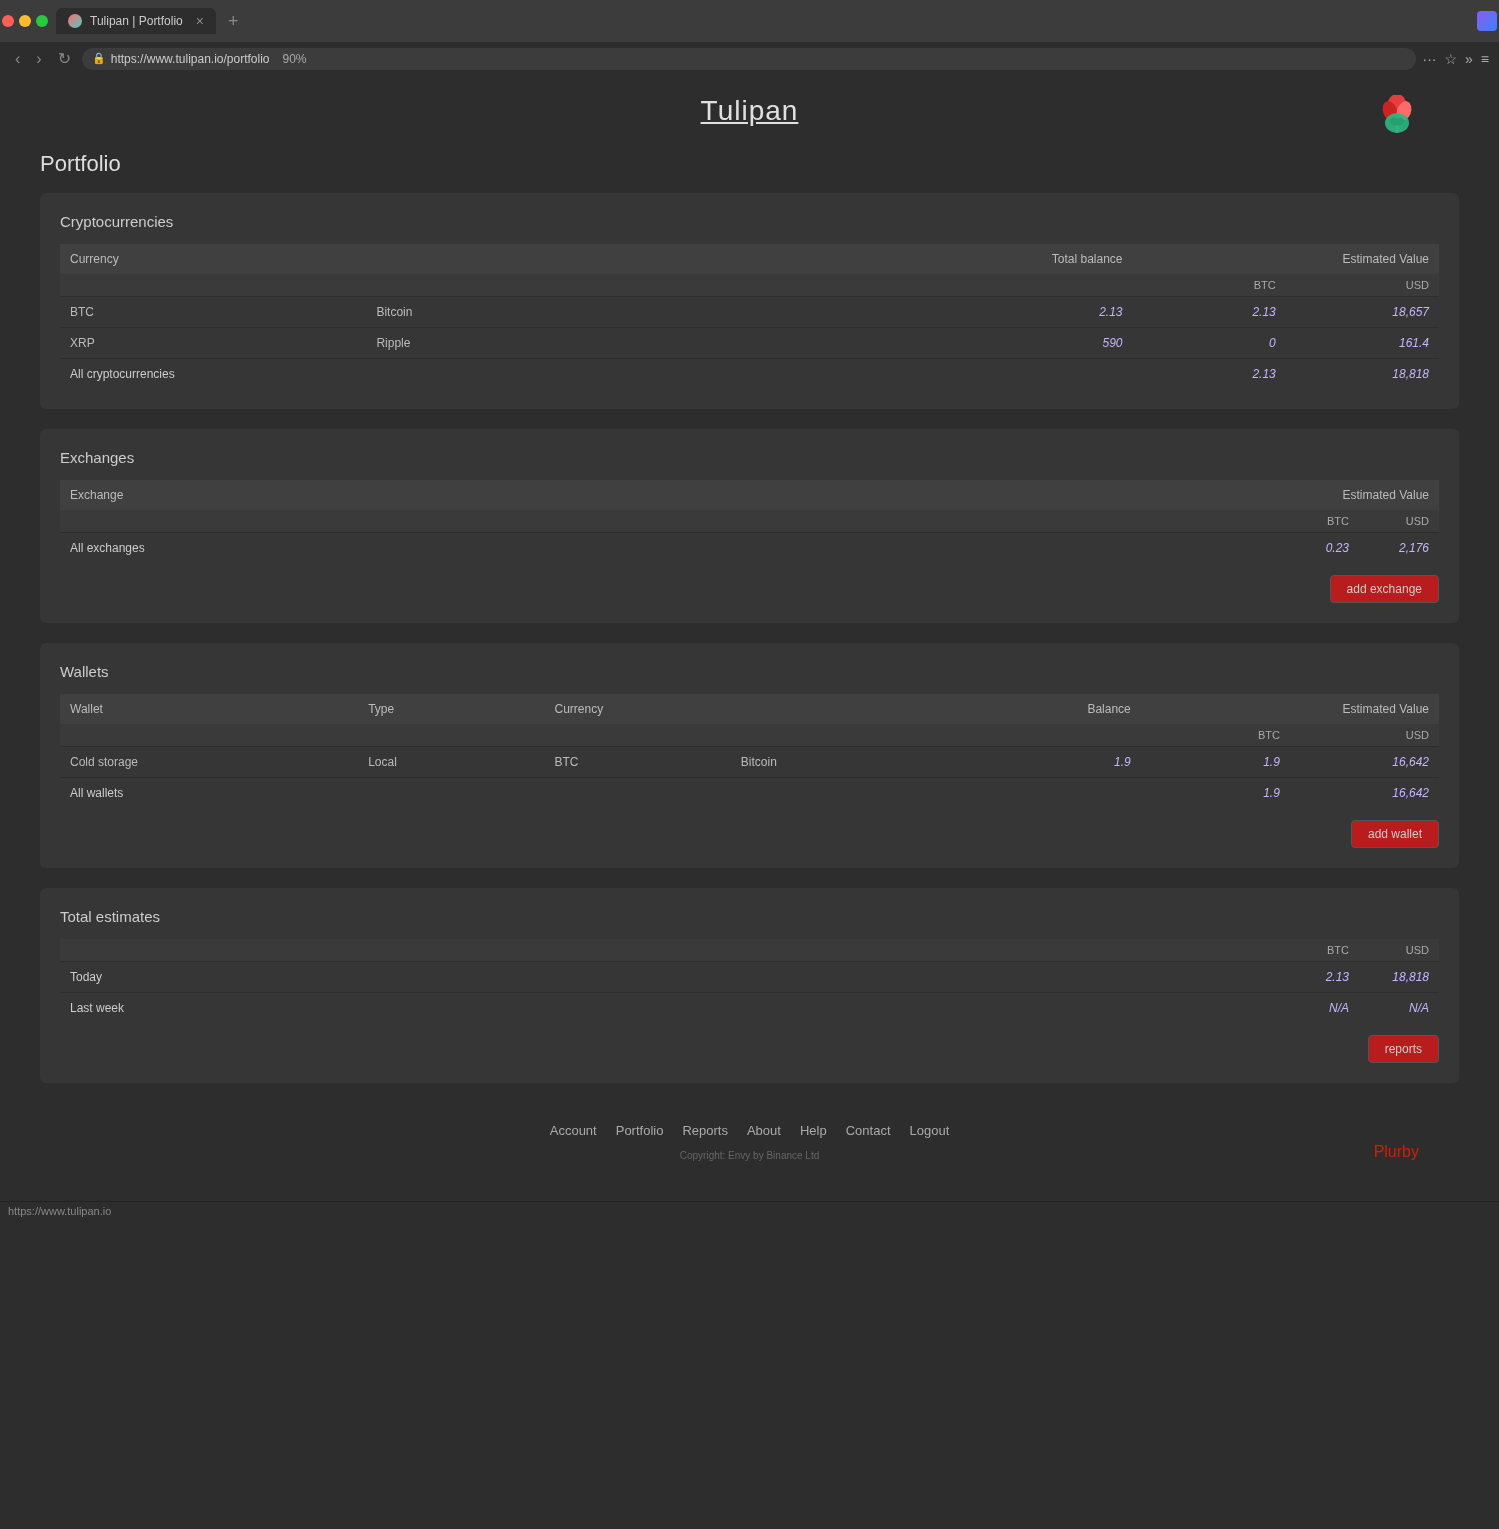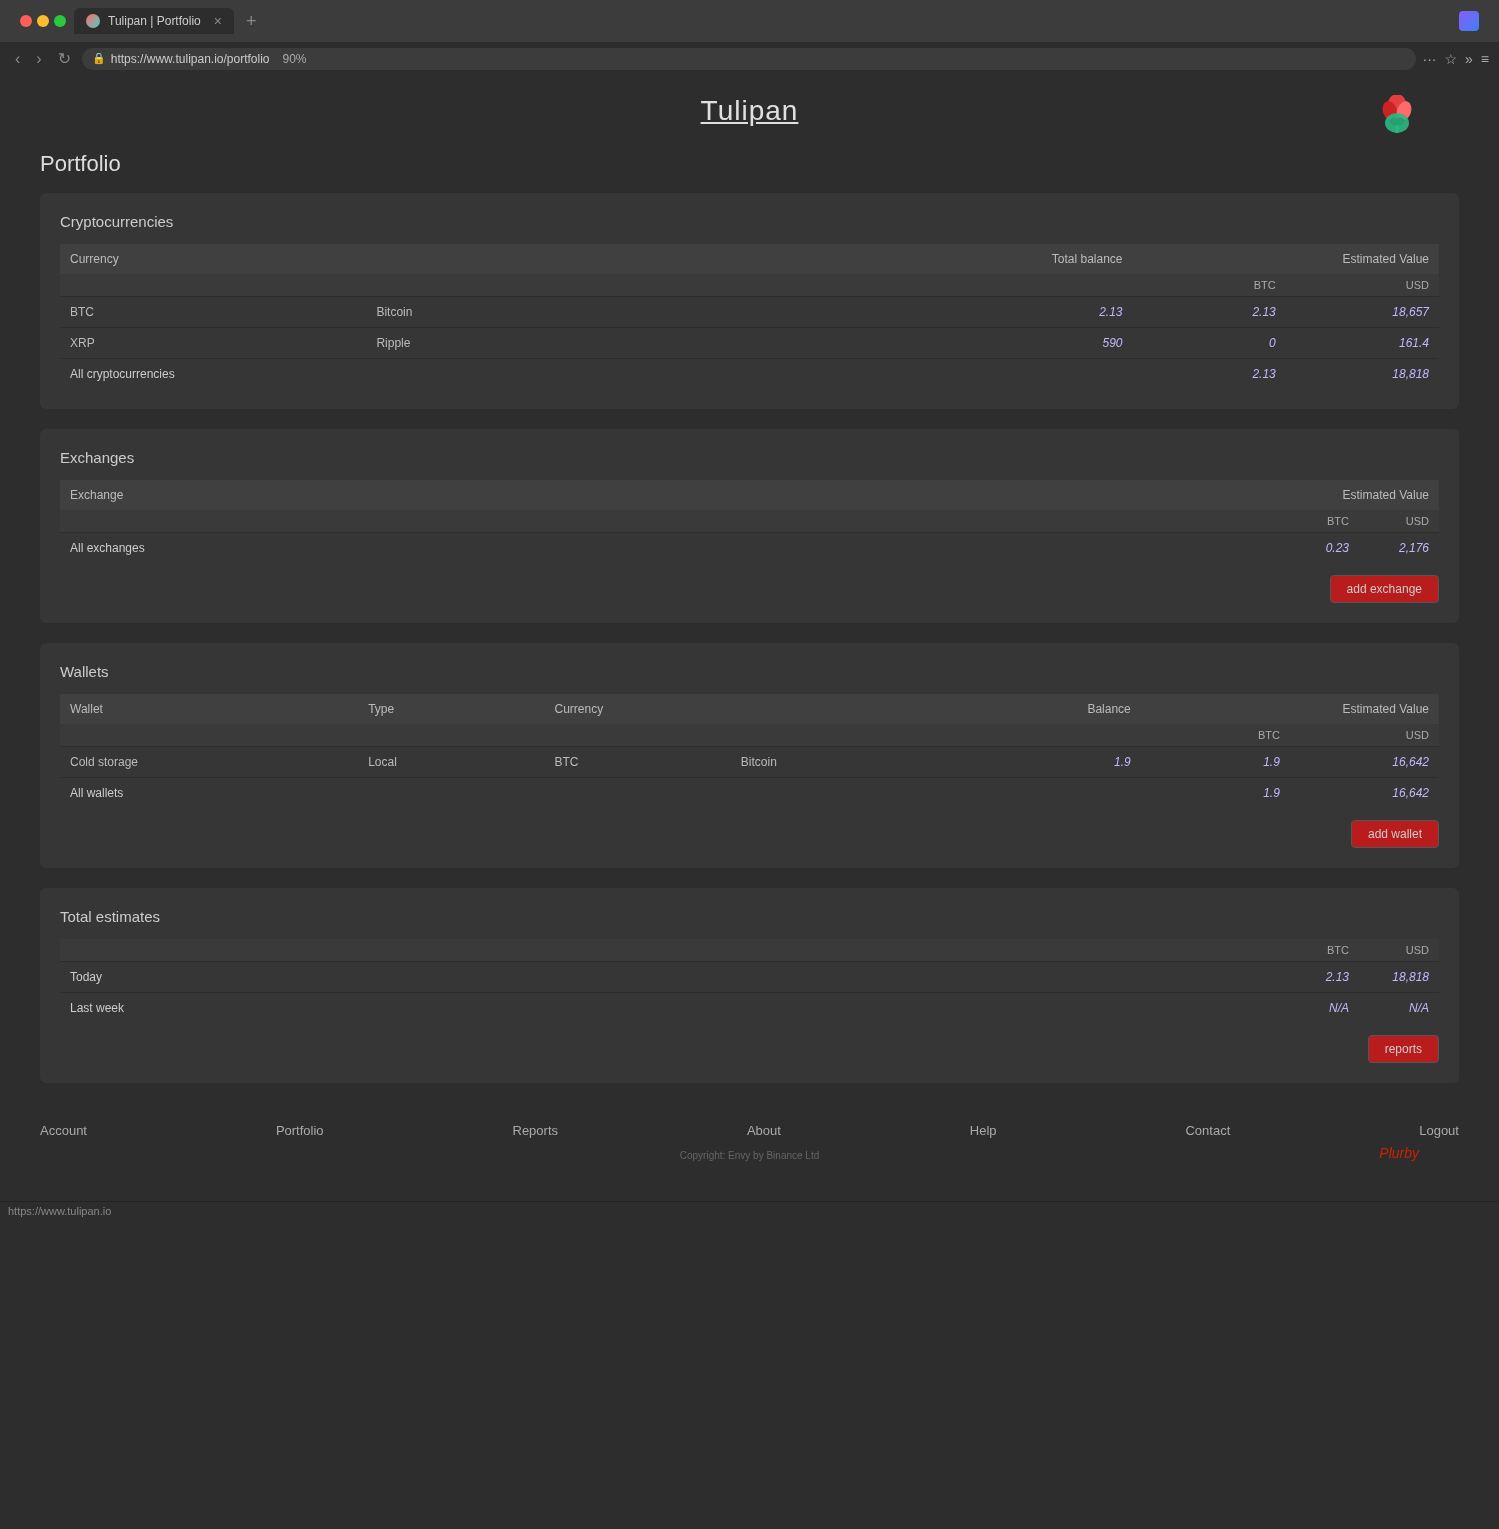--- a/index.html
+++ b/index.html
@@ -11,21 +11,21 @@
     }
 
     
     .browser-chrome {
       background: #3c3c3c;
       width: 100%;
     }
     .browser-title-bar {
       display: flex;
       align-items: center;
-      padding: 8px 20px;
+      padding: 8px 2px;
       gap: 8px;
       background: #3c3c3c;
     }
     .browser-dots {
       display: flex; gap: 5px;
     }
     .dot {
       width: 12px; height: 12px; border-radius: 50%;
     }
     .dot-red { background: #ff5f57; }
@@ -202,43 +202,42 @@
       float: right;
       margin-left: 36px;
     }
 
     .clearfix::after { content: ''; display: block; clear: both; }
 
     
     .footer-nav {
       display: flex;
       gap: 19px;
-      justify-content: space-between;
+      justify-content: center;
       padding: 20px 0 8px;
       flex-wrap: wrap;
     }
     .footer-nav a {
       color: #aaa;
       text-decoration: none;
       font-size: 13px;
     }
     .copyright {
       text-align: center;
       font-size: 10px;
       color: #666;
       margin-top: 4px;
       position: relative;
     }
     .plurby-logo {
       position: absolute;
       right: 40px;
       bottom: 0;
       color: #cc2200;
-      font-size: 14px;
-      font-style: italic;
+      font-size: 16px;
     }
 
     
     .status-bar {
       background: #2d2d2d;
       padding: 3px 8px;
       font-size: 11px;
       color: #888;
       border-top: 1px solid #222;
     }

